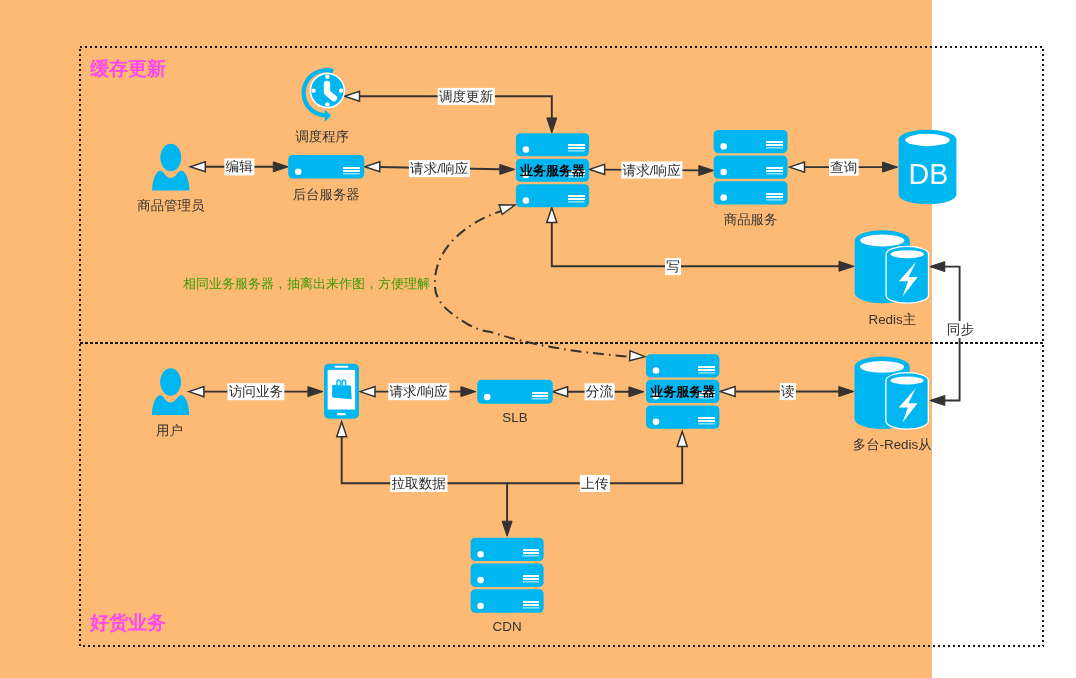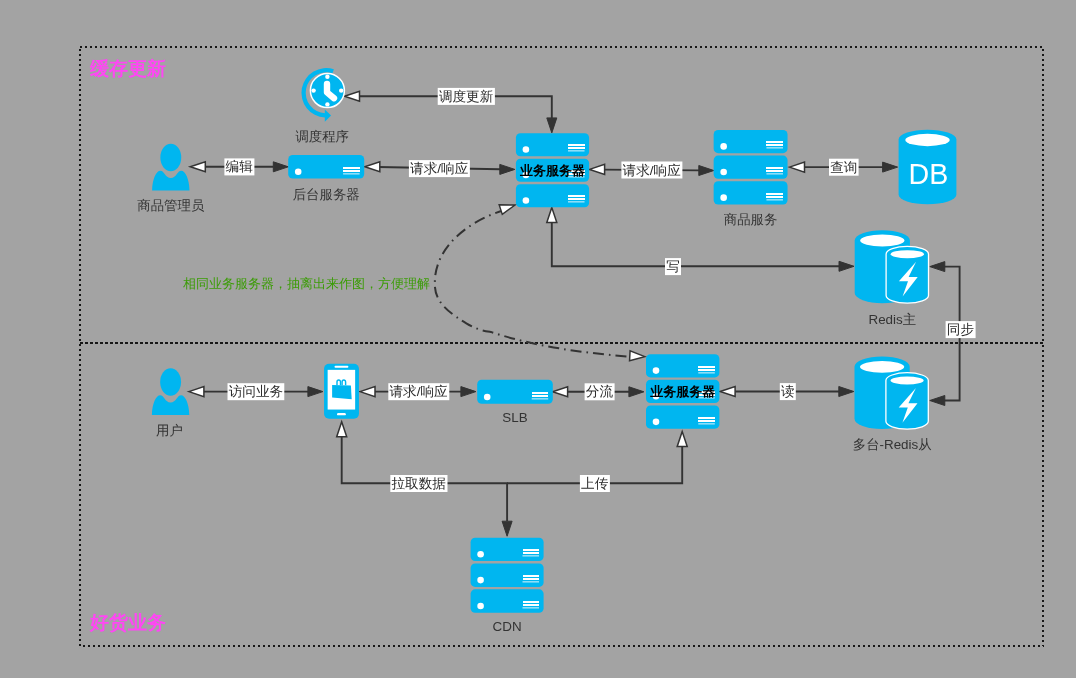--- a/index.html
+++ b/index.html
@@ -1,19 +1,19 @@
 <!DOCTYPE html>
 <html><head>
 <meta charset="utf-8">
 <title>Cache Update Architecture Diagram</title>
 <style>
   html,body{margin:0;padding:0;background:#ffffff;}
   body{width:1076px;height:678px;overflow:hidden;
        font-family:"Liberation Sans",sans-serif;}
-  #stage{position:relative;width:1076px;height:678px;background:#a3a3a3;}
+  #stage{position:relative;width:932px;height:678px;background:#fdba74;}
   svg#diagram{display:block;position:absolute;left:0;top:0;}
   .node-label{font-family:"Liberation Sans",sans-serif;font-size:13.4px;fill:#333;
               text-anchor:middle;dominant-baseline:central;}
   .edge-label{font-family:"Liberation Sans",sans-serif;font-size:13.6px;fill:#2b2b2b;
               text-anchor:middle;dominant-baseline:central;}
   .inline-label{font-family:"Liberation Sans",sans-serif;font-size:13px;fill:#000;
                 font-weight:bold;text-anchor:middle;dominant-baseline:middle;}
   .section-title{font-family:"Liberation Sans",sans-serif;font-size:19px;
                  font-weight:bold;fill:#ff46f4;dominant-baseline:middle;}
   .note-text{font-family:"Liberation Sans",sans-serif;font-size:13.0px;fill:#3b9c06;

